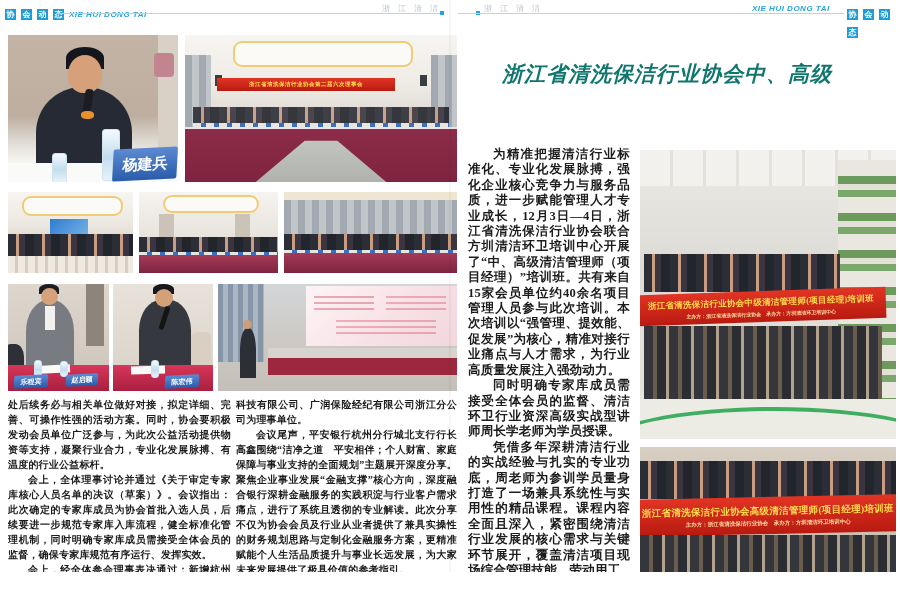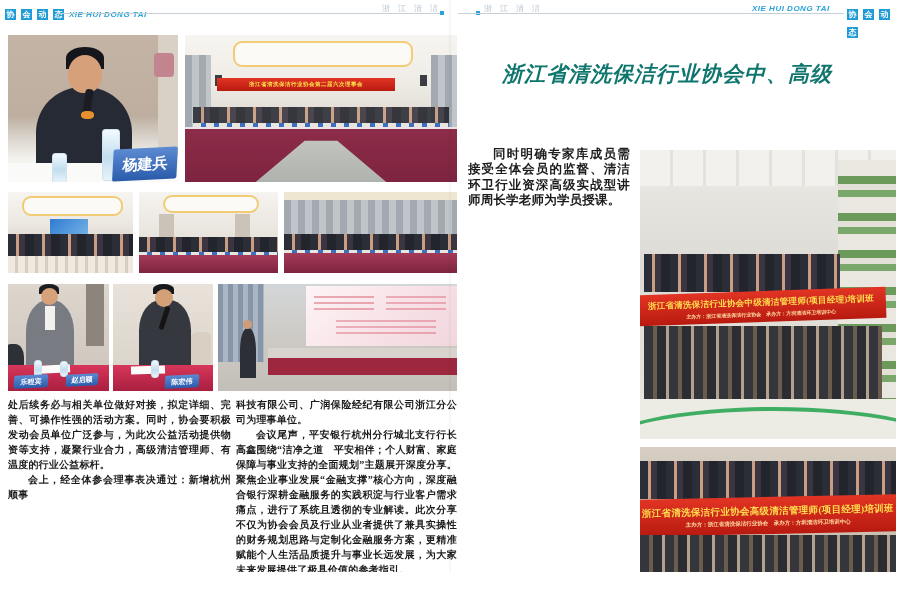--- a/index.html
+++ b/index.html
@@ -159,21 +159,22 @@
         <div class="abs" style="left:80px;top:6px;width:60px;height:22px;background:repeating-linear-gradient(0deg,transparent 0 4px,rgba(200,40,60,.3) 4px 6px);"></div>
         <div class="abs" style="left:30px;top:34px;width:100px;height:18px;background:repeating-linear-gradient(0deg,transparent 0 4px,rgba(200,40,60,.3) 4px 6px);"></div>
       </div>
       <div class="abs" style="left:50px;top:64px;width:189px;height:12px;background:#d8d3cc;"></div>
       <div class="abs" style="left:50px;top:74px;width:189px;height:17px;background:#9e2740;"></div>
       <div class="abs" style="left:22px;top:44px;width:16px;height:50px;background:#2c2f36;border-radius:45% 45% 0 0;"></div>
       <div class="abs" style="left:25px;top:36px;width:9px;height:9px;background:#cf9d77;border-radius:50%;"></div>
     </div>
 
     <div class="bodycol lp-col" style="left:8px;top:397px;width:223px;height:180px;">
-      <p class="noindent">处后续务必与相关单位做好对接，拟定详细、完善、可操作性强的活动方案。同时，协会要积极发动会员单位广泛参与，为此次公益活动提供物资等支持，凝聚行业合力，高级清洁管理师、有温度的行业公益标杆。</p>
+      <p class="noindent">处后续务必与相关单位做好对接，拟定详细、完善、可操作性强的活动方案。同时，协会要积极发动会员单位广泛参与，为此次公益活动提供物资等支持，凝聚行业合力，专业化发展脉搏、有温度的行业公益标杆。</p>
+      <p>会上，全体理事讨论并通过《关于审定专家库核心人员名单的决议（草案）》。会议指出：此次确定的专家库成员为协会首批入选人员，后续要进一步规范专家库入库流程，健全标准化管理机制，同时明确专家库成员需接受全体会员的监督，确保专家库规范有序运行、发挥实效。</p>
       <p>会上，经全体参会理事表决通过：新增杭州顺事</p>
     </div>
     <div class="bodycol lp-col" style="left:236px;top:397px;width:221px;height:180px;">
       <p class="noindent">科技有限公司、广润保险经纪有限公司浙江分公司为理事单位。</p>
       <p>会议尾声，平安银行杭州分行城北支行行长高鑫围绕“洁净之道　平安相伴；个人财富、家庭保障与事业支持的全面规划”主题展开深度分享。聚焦企业事业发展“金融支撑”核心方向，深度融合银行深耕金融服务的实践积淀与行业客户需求痛点，进行了系统且透彻的专业解读。此次分享不仅为协会会员及行业从业者提供了兼具实操性的财务规划思路与定制化金融服务方案，更精准赋能个人生活品质提升与事业长远发展，为大家未来发展提供了极具价值的参考指引。</p>
 
     </div>
 
     <span class="abs pagenum" style="left:8px;top:577px;">40</span>
     <span class="abs mark" style="left:23px;top:580px;width:7px;height:6px;background:#2aa0d8;"></span>
@@ -194,21 +195,23 @@
       <span class="logo-box">会</span>
       <span class="logo-box">动</span>
       <span class="logo-box">态</span>
     </div>
 
     <div class="rp-title">
       <div>浙江省清洗保洁行业协会中、高级</div>
     </div>
 
     <div class="bodycol rp-col" style="left:468px;top:147px;width:162px;height:446px;">
+      <p>为精准把握清洁行业标准化、专业化发展脉搏，强化企业核心竞争力与服务品质，进一步赋能管理人才专业成长，12月3日—4日，浙江省清洗保洁行业协会联合方圳清洁环卫培训中心开展了“中、高级清洁管理师（项目经理）”培训班。共有来自15家会员单位约40余名项目管理人员参与此次培训。本次培训以“强管理、提效能、促发展”为核心，精准对接行业痛点与人才需求，为行业高质量发展注入强劲动力。</p>
       <p>同时明确专家库成员需接受全体会员的监督、清洁环卫行业资深高级实战型讲师周长学老师为学员授课。</p>
+      <p>凭借多年深耕清洁行业的实战经验与扎实的专业功底，周老师为参训学员量身打造了一场兼具系统性与实用性的精品课程。课程内容全面且深入，紧密围绕清洁行业发展的核心需求与关键环节展开，覆盖清洁项目现场综合管理技能、劳动用工</p>
     </div>
 
     <div class="photo" style="left:640px;top:150px;width:256px;height:289px;
          background:linear-gradient(180deg,#f2f1ee 0%,#e7e5e0 14%,#dddbd5 40%,#e4e1da 78%,#ecebe5 100%);">
       <div class="abs" style="left:0;top:0;width:256px;height:36px;background:repeating-linear-gradient(90deg,#f2f1ee 0 30px,#e4e2dd 30px 33px);"></div>
       <div class="abs" style="right:0;top:10px;width:58px;height:244px;background:repeating-linear-gradient(180deg,#e9e7df 0 16px,#6b9a5a 16px 24px,#e3e0d8 24px 30px,#7aa86a 30px 37px);"></div>
       <div class="abs crowd" style="left:4px;top:104px;width:196px;height:38px;"></div>
       <div class="abs banner-red" style="left:-4px;top:141px;width:250px;height:31px;transform:rotate(-2deg);">
         <div style="font-size:8.5px;letter-spacing:.3px;">浙江省清洗保洁行业协会中级清洁管理师(项目经理)培训班</div>
         <div style="font-size:5px;color:#ffd9a0;margin-top:2px;">主办方：浙江省清洗保洁行业协会　承办方：方圳清洁环卫培训中心</div>

